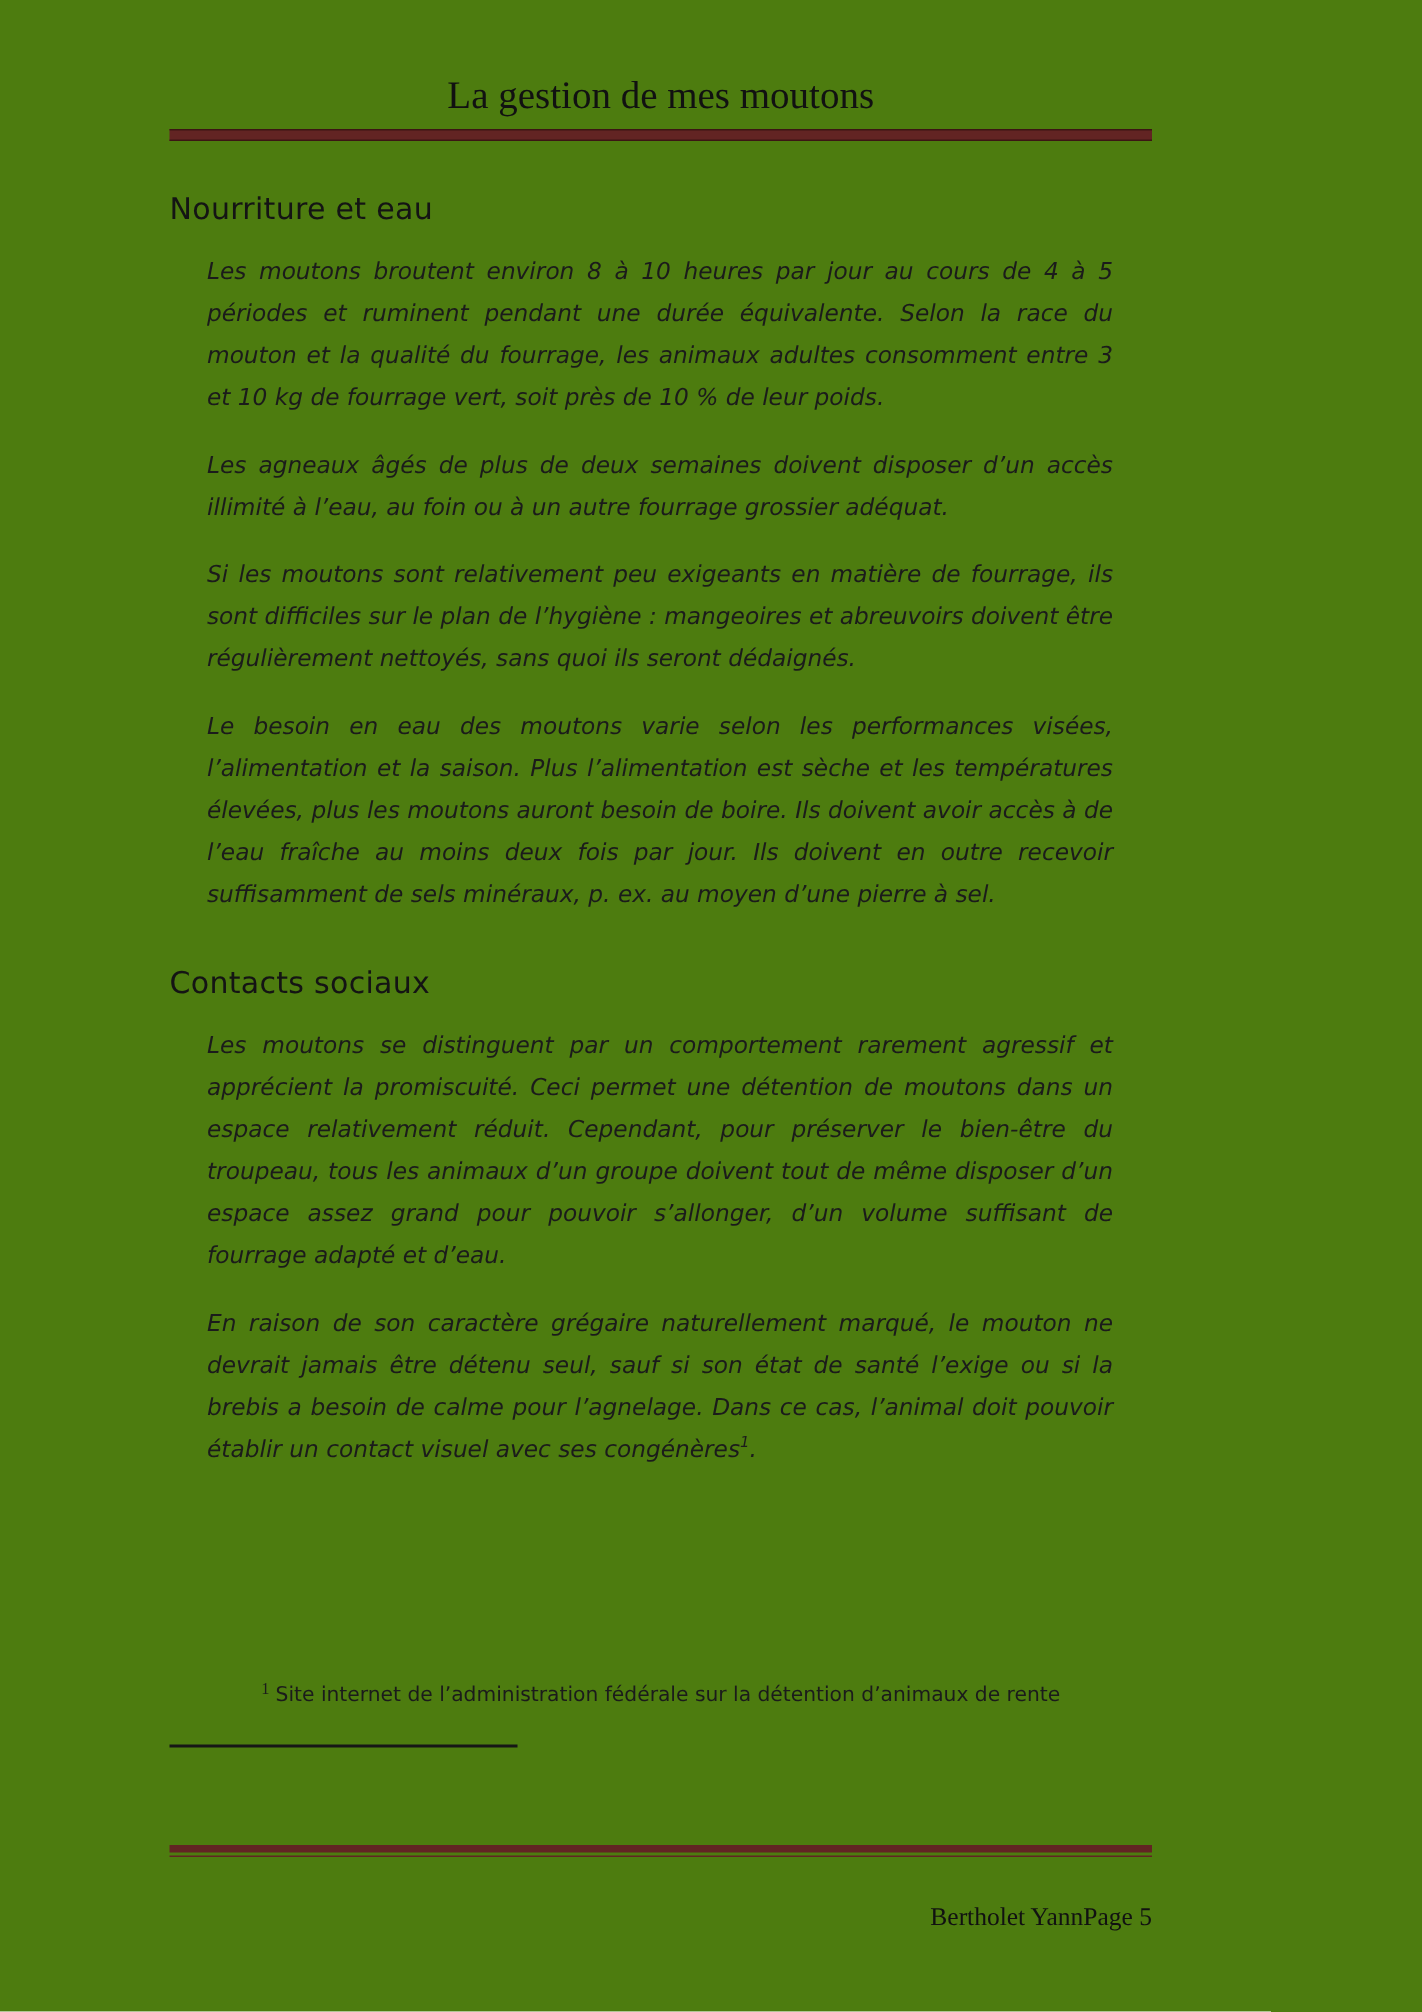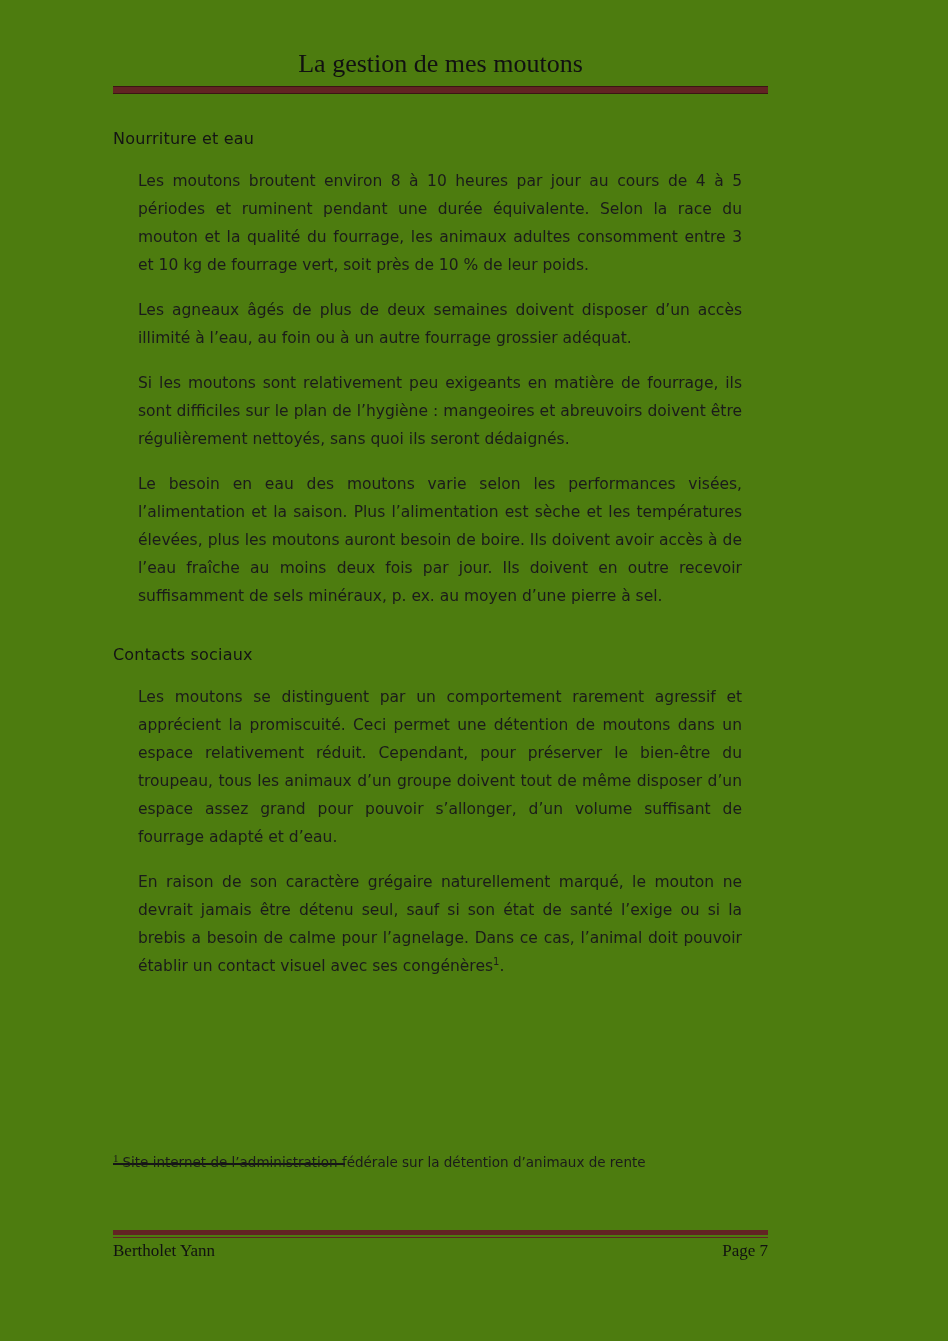--- a/index.html
+++ b/index.html
@@ -31,53 +31,55 @@
   .header-rule{
     margin-top:6px;
     height:6px;
     background:var(--accent,#622423);
     border-top:1px solid #3c1514;
     border-bottom:1px solid #3c1514;
   }
   
   .section-heading{
     margin:31px 0 14px 0;
-    font-size:16px;
+    font-size:20px;
     line-height:28px;
     font-weight:normal;
     color:#141414;
     letter-spacing:.2px;
   }
   .section-heading.second{}
   .para{
     margin:0 26px 17px 25px;
+    font-style:italic;
     font-size:15.5px;
     line-height:28px;
     text-align:justify;
     color:#1b1b1b;
   }
   .para sup{
     font-size:10px;
     line-height:0;
     vertical-align:super;
   }
   
   .footnote-sep{
     position:absolute;
     left:113px; top:1163px;
     width:232px; height:2px;
     background:#161616;
   }
   .footnote{
     position:absolute;
-    left:113px; top:1152px;
+    left:113px; top:1120px;
     width:655px;
     font-size:13.5px;
     line-height:20px;
     color:#1b1b1b;
+    text-align:center;
   }
   .footnote .fn-marker{
     font-family:"Liberation Serif","DejaVu Serif",serif;
     font-size:11px;
     vertical-align:super;
     line-height:0;
     margin-right:4px;
   }
   
   .footer-rule{
@@ -87,24 +89,24 @@
     background:var(--accent,#622423);
   }
   .footer-rule-thin{
     position:absolute;
     left:113px; top:1237px;
     width:655px; height:1px;
     background:var(--accent,#622423);
   }
   .footer-text{
     position:absolute;
-    left:113px; top:1241px;
+    left:113px; top:1268px;
     width:655px;
     display:flex;
-    justify-content:space-between;
+    justify-content:flex-end;
     font-family:"Liberation Serif","DejaVu Serif",serif;
     font-size:17px;
     color:#111;
   }
 </style>
 </head>
 <body>
 
 <div class="page">
   <div class="content">
@@ -133,15 +135,15 @@
 
   <div class="footnote-sep"></div>
 
   <div class="footnote"><span class="fn-marker">1</span><span>Site internet de l’administration fédérale sur la détention d’animaux de rente</span></div>
 
   <div class="footer-rule"></div>
   <div class="footer-rule-thin"></div>
 
   <div class="footer-text">
     <span>Bertholet Yann</span>
-    <span>Page 7</span>
+    <span>Page 5</span>
   </div>
 </div>
 
 </body></html>

